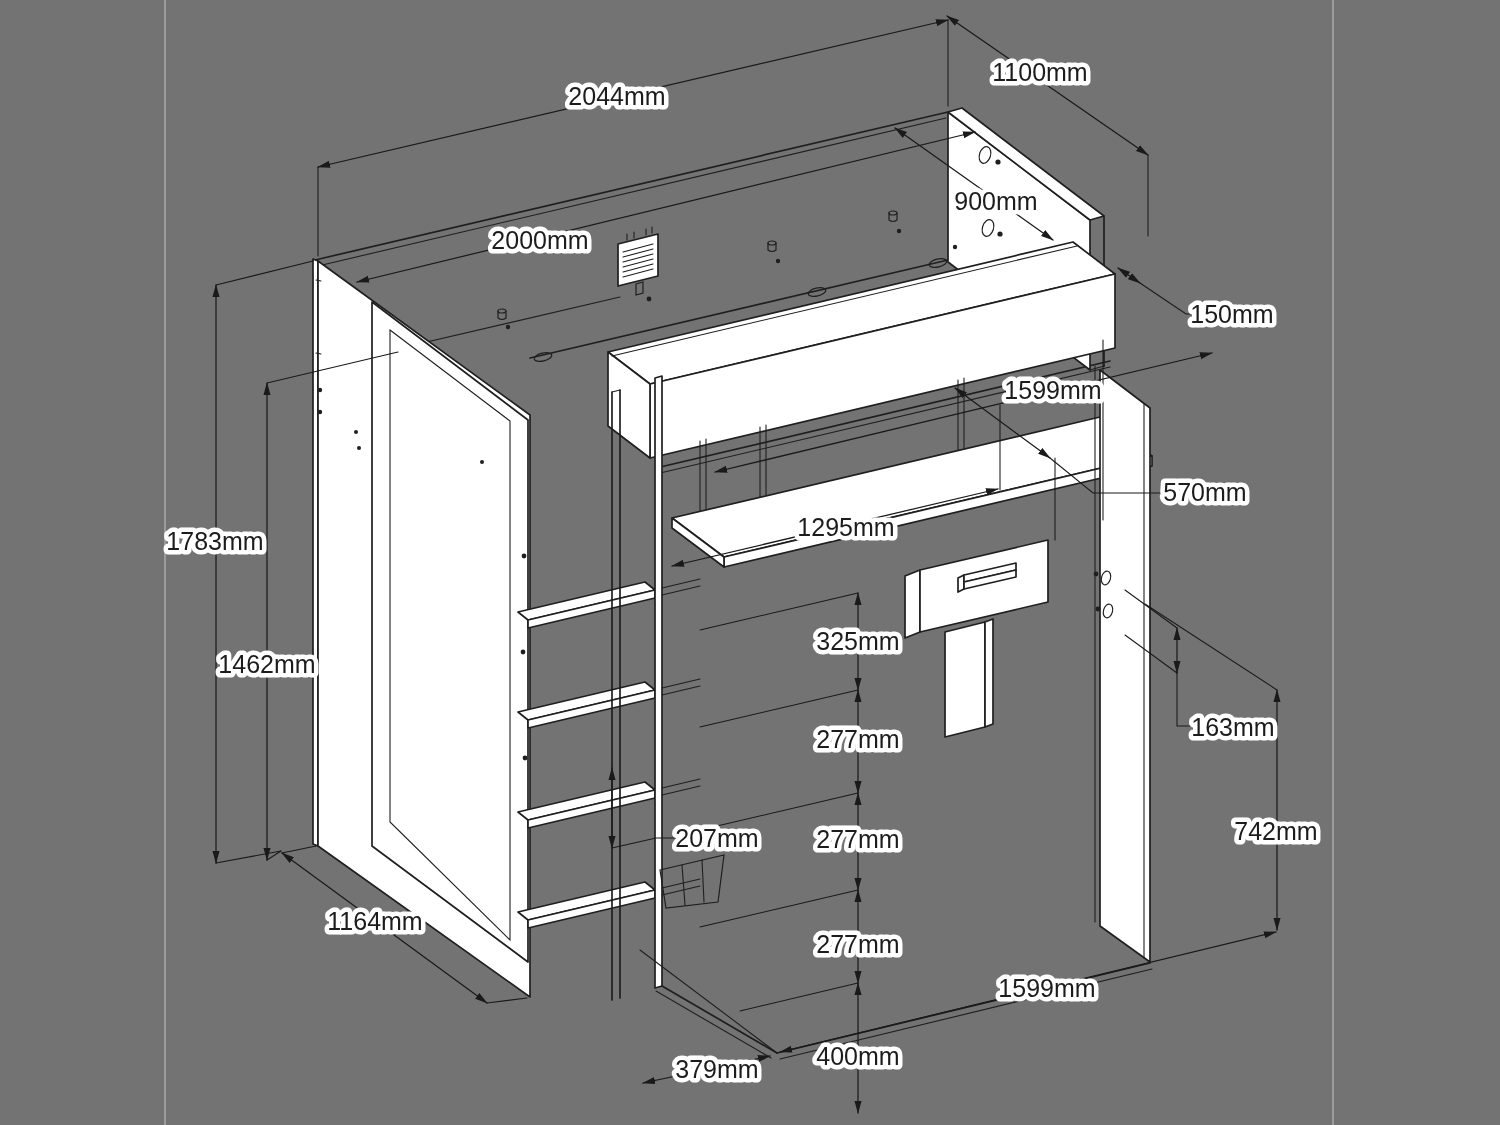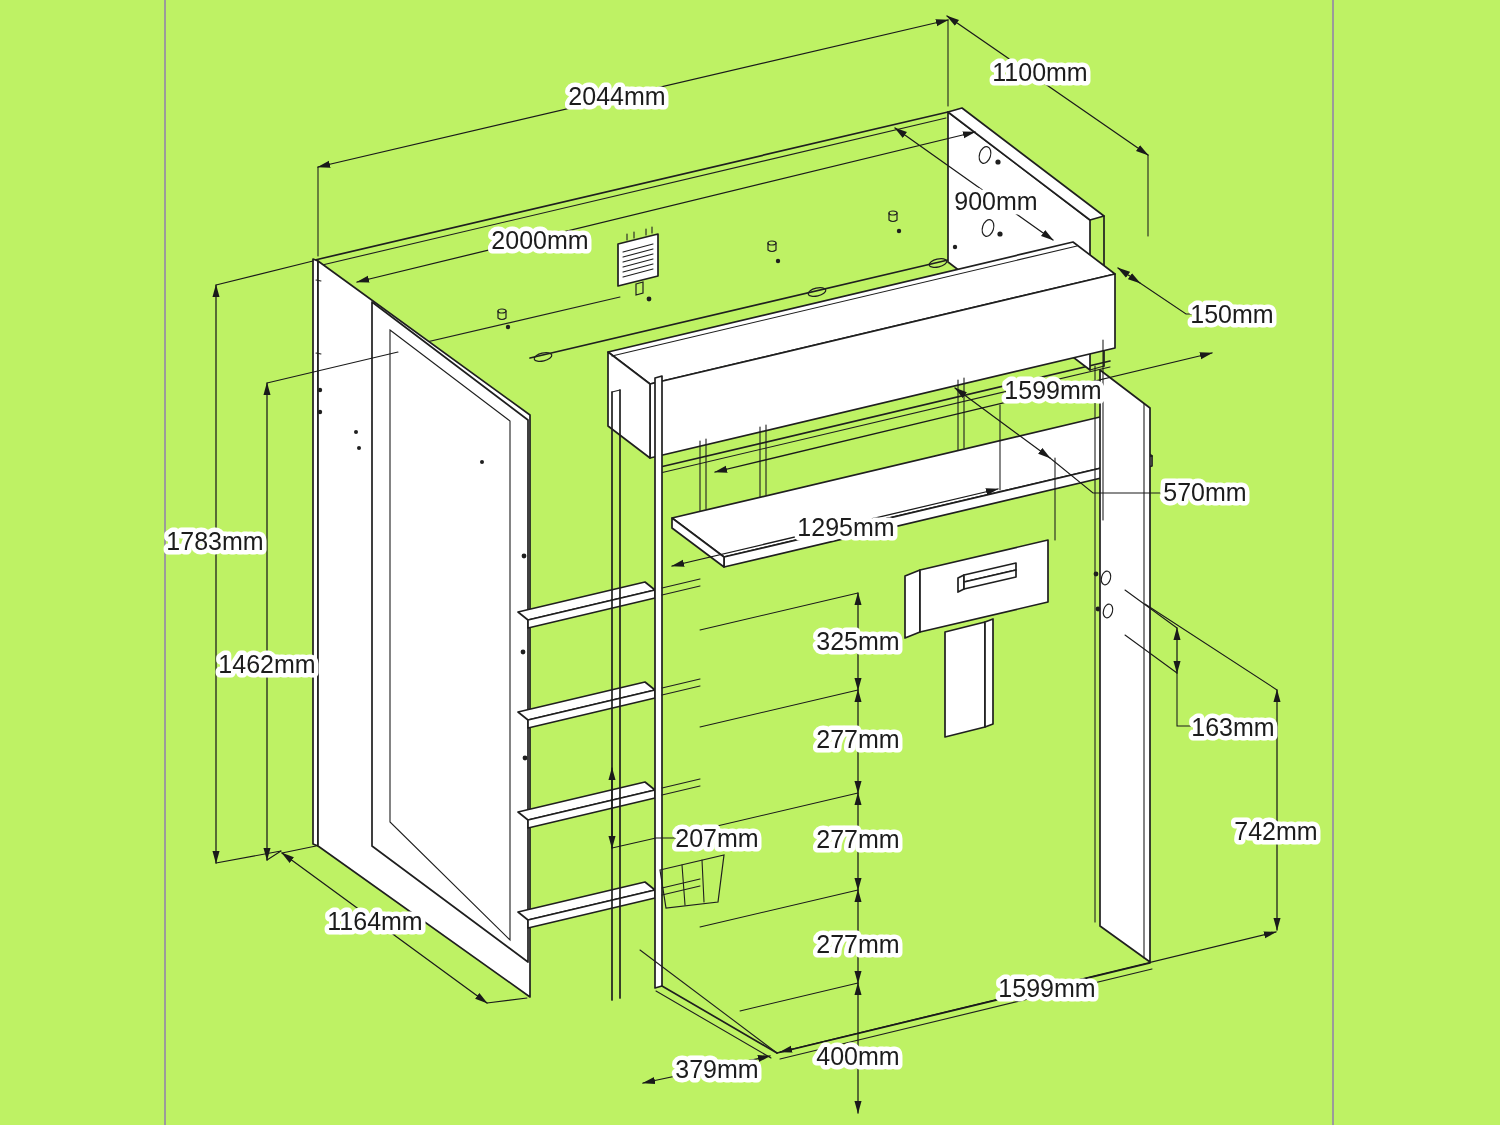--- a/index.html
+++ b/index.html
@@ -1,16 +1,16 @@
 <!DOCTYPE html>
 <html><head>
 <meta charset="utf-8">
 <style>
   html,body{margin:0;padding:0;background:#ffffff;}
-  .page{position:relative;width:1500px;height:1125px;background:#bef264;overflow:hidden;
+  .page{position:relative;width:1500px;height:1125px;background:#737373;overflow:hidden;
         font-family:"Liberation Sans", sans-serif;}
   svg{display:block}
   
   .edge{fill:none;stroke:#1f1f1f;stroke-width:1.7;stroke-linejoin:round;stroke-linecap:round}
   .solid{fill:#ffffff;stroke:#1f1f1f;stroke-width:1.7;stroke-linejoin:round}
   .thin{fill:none;stroke:#1f1f1f;stroke-width:1.1;stroke-linecap:round}
   .detail{fill:none;stroke:#1f1f1f;stroke-width:1.2;stroke-linecap:round}
   .dot{fill:#1f1f1f;stroke:none}
   .dim{fill:none;stroke:#1a1a1a;stroke-width:1.25;stroke-linecap:round}
   .ext{fill:none;stroke:#1a1a1a;stroke-width:1.05;stroke-linecap:round}

